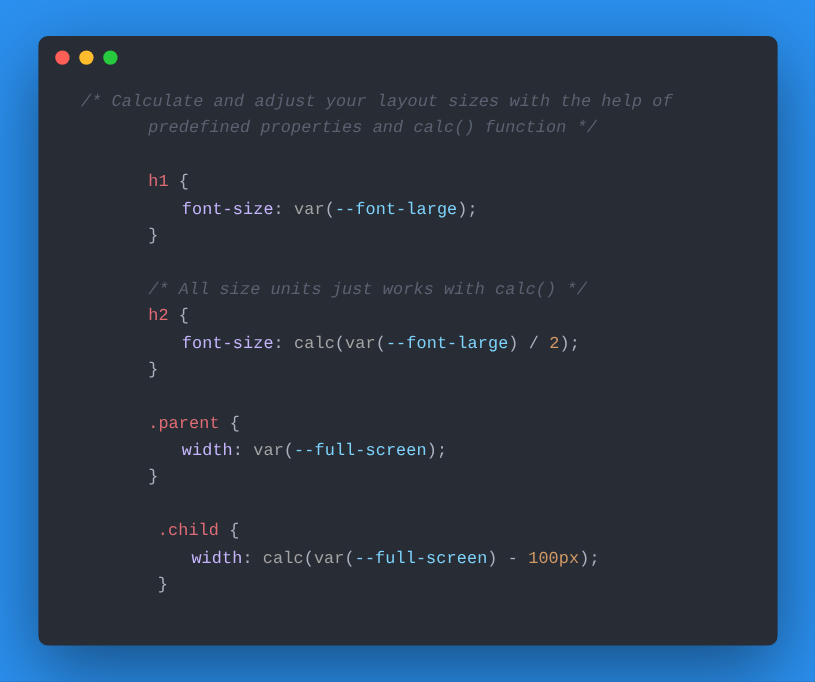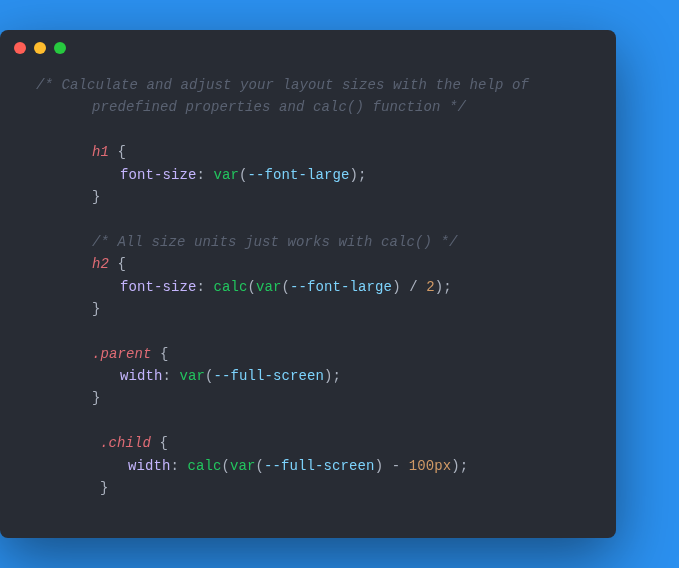--- a/index.html
+++ b/index.html
@@ -9,21 +9,21 @@
     height: 568px;
     background: #2b90ef;
     font-family: "SFMono-Regular", Consolas, "Liberation Mono", Menlo, monospace;
     font-size: 14px;
   }
   .stage {
     width: 679px;
     height: 568px;
     display: flex;
     align-items: center;
-    justify-content: flex-start;
+    justify-content: center;
   }
   .window {
     width: 616px;
     height: 508px;
     background: #282c34;
     border-radius: 8px;
     box-shadow: 0 20px 60px rgba(0,0,0,0.45);
     overflow: hidden;
     box-sizing: border-box;
   }
@@ -47,24 +47,24 @@
     font-size: 14px;
     letter-spacing: 0.1px;
   }
   .indent1 { padding-left: 28px; display: block; }
   .indent2 { padding-left: 84px; display: block; }
   .indent3 { padding-left: 112px; display: block; }
   .indent2b { padding-left: 92px; display: block; }
   .indent3b { padding-left: 120px; display: block; }
   .blank { display: block; height: 1.6em; }
   .comment { color: #5a6272; font-style: italic; }
-  .selector { color: #e06c75; font-style: italic; }
+  .selector { color: #e06c75; }
   .brace { color: #abb2bf; }
   .prop { color: #c4b5fd; }
-  .fn { color: #22c55e; }
+  .fn { color: #a3a3a3; }
   .var { color: #7dd3fc; }
   .num { color: #d19a66; }
   .punct { color: #abb2bf; }
 </style>
 </head>
 <body>
 
 <div class="stage">
   <div class="window">
     <div class="titlebar">

